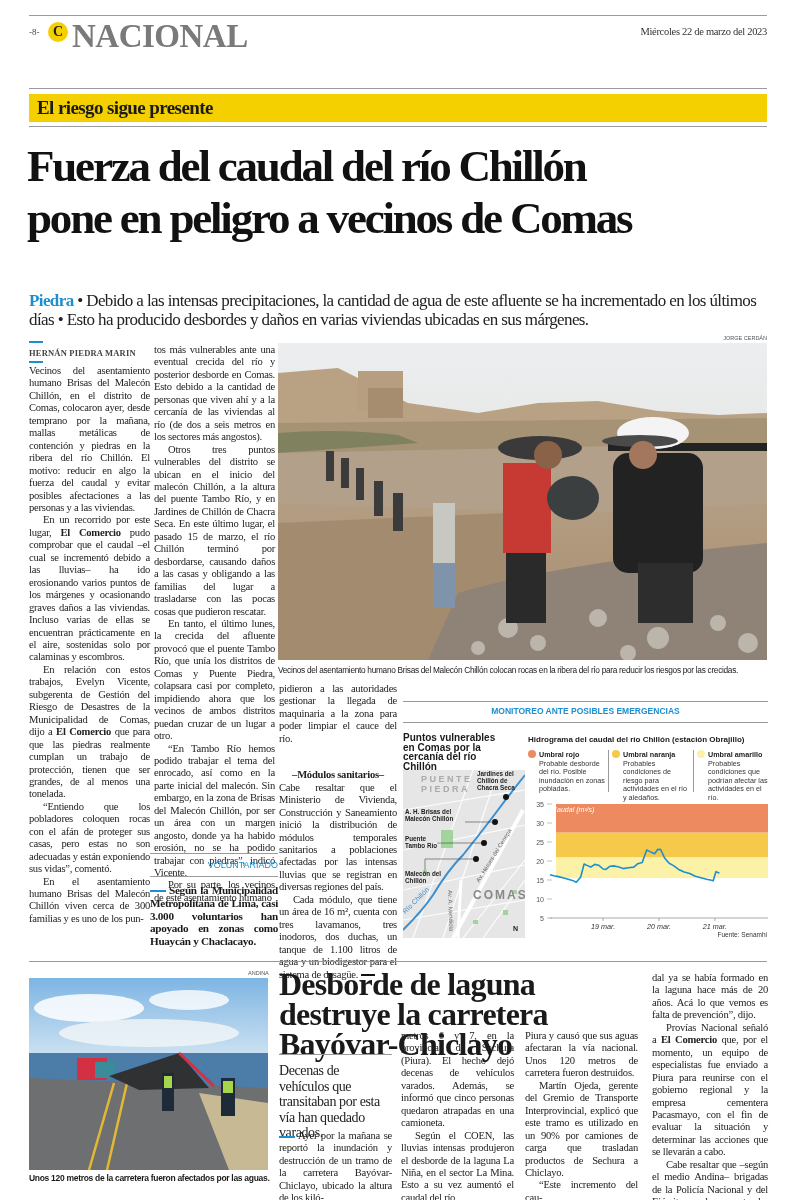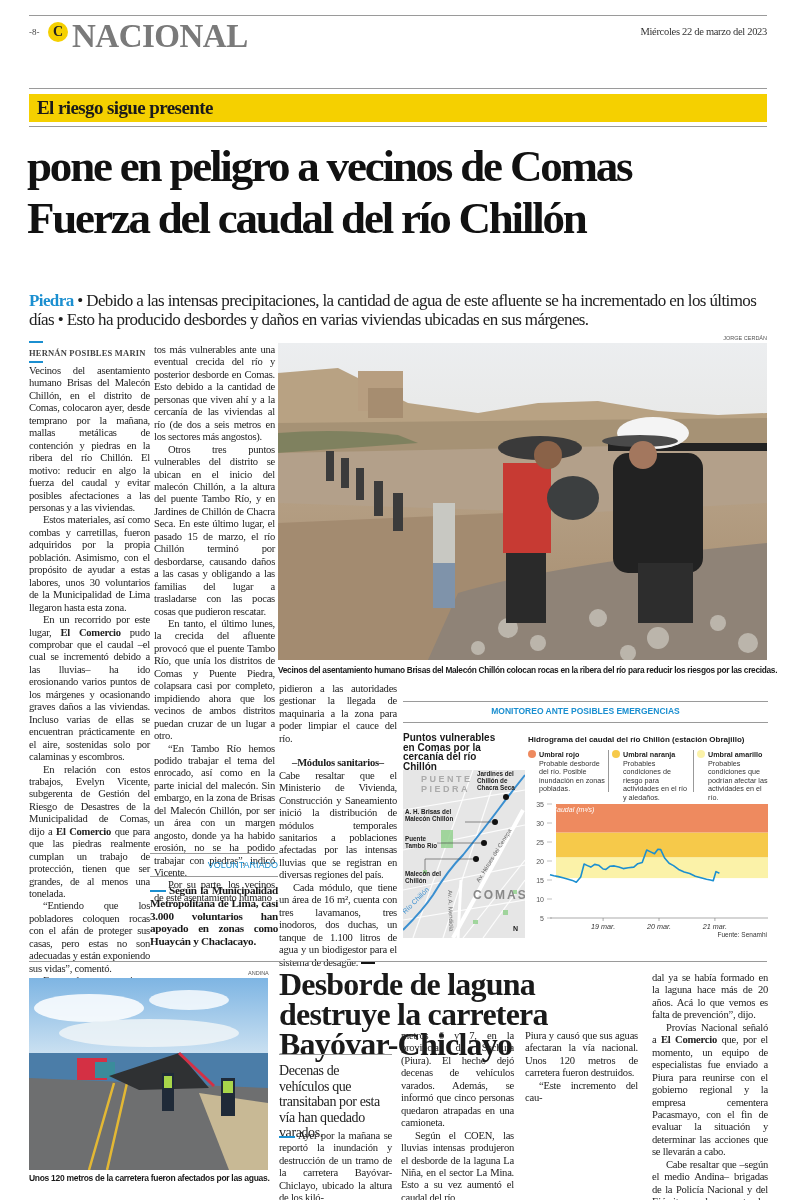--- a/index.html
+++ b/index.html
@@ -21,21 +21,21 @@
 #date{right:28px;top:26px;font-size:10.5px;color:#333;letter-spacing:-0.3px}
 #kicker{left:29px;top:94px;width:738px;height:28px;background:#f5d000;padding:3px 8px;font-size:19px;font-weight:bold;letter-spacing:-0.6px}
 #headline{left:27px;top:140px;width:760px;font-size:45px;line-height:52px;font-weight:bold;letter-spacing:-2.2px;color:#111}
 #deck{left:29px;top:291px;width:745px;font-size:17px;line-height:19px;letter-spacing:-0.6px;color:#222}
 #deck .alert{color:#1b8fd0;font-weight:bold}
 #author{left:29px;top:348px;font-size:8.5px;font-weight:bold;color:#444;letter-spacing:0.2px}
 .blue-tick{position:absolute;width:14px;height:2px;background:#1b8fd0}
 
 #photo1{left:278px;top:343px;width:489px;height:317px;overflow:hidden}
 #photo-credit1{right:28px;top:335px;font-size:5.5px;color:#555}
-#caption1{left:278px;top:665px;width:500px;font-size:8.3px;font-weight:bold;letter-spacing:-0.3px}
+#caption1{left:278px;top:665px;width:500px;font-size:8.3px;font-weight:normal;letter-spacing:-0.3px}
 
 #vol-title{left:150px;top:860px;width:128px;text-align:right;font-size:9px;font-weight:normal;color:#1b8fd0}
 #vol-text{left:150px;top:884px;width:128px;font-size:11.2px;line-height:12.8px;font-weight:bold;text-align:justify;letter-spacing:-0.3px}
 
 #info-title{left:403px;top:706px;width:365px;text-align:center;font-size:8.5px;font-weight:bold;color:#1b8fd0}
 #map-title{left:403px;top:733px;width:100px;font-size:10px;font-weight:bold;line-height:9.5px}
 #map{left:403px;top:770px;width:122px;height:168px;background:#e8e8e8;overflow:hidden}
 #chart-title{left:528px;top:735px;font-size:8px;font-weight:bold}
 .legend{position:absolute;top:750px;font-size:7.2px;line-height:8.6px;color:#333}
 .legend .dot{display:inline-block;width:8px;height:8px;border-radius:50%;vertical-align:-1px;margin-right:3px}
@@ -55,33 +55,32 @@
 <div class="rule" style="left:29px;top:15px;width:738px"></div>
 <div class="abs" id="page-num">-8-</div>
 <div class="abs" id="logo-c">C</div>
 <div class="abs" id="section">NACIONAL</div>
 <div class="abs" id="date">Miércoles 22 de marzo del 2023</div>
 <div class="rule" style="left:29px;top:88px;width:738px"></div>
 <div class="abs" id="kicker">El riesgo sigue presente</div>
 <div class="rule" style="left:29px;top:126px;width:738px"></div>
 
 <div class="abs" id="headline">
+  <div>Fuerza del caudal del río Chillón</div>
   <div>pone en peligro a vecinos de Comas</div>
-  <div>Fuerza del caudal del río Chillón</div>
 </div>
 
 <div class="abs" id="deck"><span class="alert">Piedra</span><span> • Debido a las intensas precipitaciones, la cantidad de agua de este afluente se ha incrementado en los últimos días • Esto ha producido desbordes y daños en varias viviendas ubicadas en sus márgenes.</span></div>
 
 <div class="blue-tick" style="left:29px;top:341px"></div>
-<div class="abs sans" id="author" style="font-family:'Liberation Serif',serif">HERNÁN POSIBLES MARIN</div>
+<div class="abs sans" id="author" style="font-family:'Liberation Serif',serif">HERNÁN PIEDRA MARIN</div>
 <div class="blue-tick" style="left:29px;top:361px"></div>
 
 <div class="body-col" style="left:29px;top:365px;width:121px">
   <p class="noind">Vecinos del asentamiento humano Brisas del Malecón Chillón, en el distrito de Comas, colocaron ayer, desde temprano por la mañana, mallas metálicas de contención y piedras en la ribera del río Chillón. El motivo: reducir en algo la fuerza del caudal y evitar posibles afectaciones a las personas y a las viviendas.</p>
-  <p>Estos materiales, así como combas y carretillas, fueron adquiridos por la propia población. Asimismo, con el propósito de ayudar a estas labores, unos 30 voluntarios de la Municipalidad de Lima llegaron hasta esta zona.</p>
   <p><span>En un recorrido por este lugar, </span><b>El Comercio</b><span> pudo comprobar que el caudal –el cual se incrementó debido a las lluvias– ha ido erosionando varios puntos de los márgenes y ocasionando graves daños a las viviendas. Incluso varias de ellas se encuentran prácticamente en el aire, sostenidas solo por calaminas y escombros.</span></p>
   <p><span>En relación con estos trabajos, Evelyn Vicente, subgerenta de Gestión del Riesgo de Desastres de la Municipalidad de Comas, dijo a </span><b>El Comercio</b><span> que para que las piedras realmente cumplan un trabajo de protección, tienen que ser grandes, de al menos una tonelada.</span></p>
   <p>“Entiendo que los pobladores coloquen rocas con el afán de proteger sus casas, pero estas no son adecuadas y están exponiendo sus vidas”, comentó.</p>
   <p>En el asentamiento humano Brisas del Malecón Chillón viven cerca de 300 familias y es uno de los pun-</p>
 </div>
 
 <div class="body-col" style="left:154px;top:344px;width:121px">
   <p class="noind">tos más vulnerables ante una eventual crecida del río y posterior desborde en Comas. Esto debido a la cantidad de personas que viven ahí y a la cercanía de las viviendas al río (de dos a seis metros en los sectores más angostos).</p>
   <p>Otros tres puntos vulnerables del distrito se ubican en el inicio del malecón Chillón, a la altura del puente Tambo Río, y en Jardines de Chillón de Chacra Seca. En este último lugar, el pasado 15 de marzo, el río Chillón terminó por desbordarse, causando daños a las casas y obligando a las familias del lugar a trasladarse con las pocas cosas que pudieron rescatar.</p>
   <p>En tanto, el último lunes, la crecida del afluente provocó que el puente Tambo Río, que unía los distritos de Comas y Puente Piedra, colapsara casi por completo, impidiendo ahora que los vecinos de ambos distritos puedan cruzar de un lugar a otro.</p>
@@ -149,21 +148,21 @@
     <rect x="360" y="220" width="55" height="60" fill="#2d2d2d"></rect>
     <ellipse cx="375" cy="90" rx="36" ry="16" fill="#f4f4f4"></ellipse>
     <ellipse cx="362" cy="98" rx="38" ry="6" fill="#4a4a4a"></ellipse>
     <circle cx="365" cy="112" r="14" fill="#a3775e"></circle>
   </svg>
 </div>
 <div class="abs sans" id="caption1">Vecinos del asentamiento humano Brisas del Malecón Chillón colocan rocas en la ribera del río para reducir los riesgos por las crecidas.</div>
 
 <div class="body-col" style="left:279px;top:683px;width:118px">
   <p class="noind">pidieron a las autoridades gestionar la llegada de maquinaria a la zona para poder limpiar el cauce del río.</p>
-  <p class="noind" style="text-align:center;font-weight:bold;margin-top:12px">–Módulos sanitarios–</p>
+  <p class="noind" style="text-align:center;font-weight:bold;margin-top:24px">–Módulos sanitarios–</p>
   <p class="noind">Cabe resaltar que el Ministerio de Vivienda, Construcción y Saneamiento inició la distribución de módulos temporales sanitarios a poblaciones afectadas por las intensas lluvias que se registran en diversas regiones del país.</p>
   <p><span>Cada módulo, que tiene un área de 16 m², cuenta con tres lavamanos, tres inodoros, dos duchas, un tanque de 1.100 litros de agua y un biodigestor para el sistema de desagüe.</span><span class="endmark"></span></p>
 </div>
 
 <div class="rule" style="left:403px;top:701px;width:365px"></div>
 <div class="abs sans" id="info-title">MONITOREO ANTE POSIBLES EMERGENCIAS</div>
 <div class="rule" style="left:403px;top:722px;width:365px"></div>
 
 <div class="abs sans" id="map-title">Puntos vulnerables en Comas por la cercanía del río Chillón</div>
 <div class="abs" id="map">
@@ -304,20 +303,21 @@
 
 <div class="body-col" style="left:279px;top:1130px;width:113px">
   <p class="noind"><span class="bluebar"></span><span>Ayer por la mañana se reportó la inundación y destrucción de un tramo de la carretera Bayóvar-Chiclayo, ubicado la altura de los kiló-</span></p>
 </div>
 <div class="body-col" style="left:401px;top:1030px;width:113px">
   <p class="noind">metros 6 y 7, en la provincia de Sechura (Piura). El hecho dejó decenas de vehículos varados. Además, se informó que cinco personas quedaron atrapadas en una camioneta.</p>
   <p>Según el COEN, las lluvias intensas produjeron el desborde de la laguna La Niña, en el sector La Mina. Esto a su vez aumentó el caudal del río</p>
 </div>
 <div class="body-col" style="left:525px;top:1030px;width:113px">
   <p class="noind">Piura y causó que sus aguas afectaran la vía nacional. Unos 120 metros de carretera fueron destruidos.</p>
+  <p>Martín Ojeda, gerente del Gremio de Transporte Interprovincial, explicó que este tramo es utilizado en un 90% por camiones de carga que trasladan productos de Sechura a Chiclayo.</p>
   <p>“Este incremento del cau-</p>
 </div>
 <div class="rule" style="left:652px;top:961px;width:115px"></div>
 <div class="body-col" style="left:652px;top:972px;width:116px">
   <p class="noind">dal ya se había formado en la laguna hace más de 20 años. Acá lo que vemos es falta de prevención”, dijo.</p>
   <p><span>Provías Nacional señaló a </span><b>El Comercio</b><span> que, por el momento, un equipo de especialistas fue enviado a Piura para reunirse con el gobierno regional y la empresa cementera Pacasmayo, con el fin de evaluar la situación y determinar las acciones que se llevarán a cabo.</span></p>
   <p><span>Cabe resaltar que –según el medio Andina– brigadas de la Policía Nacional y del Ejército ayudaron a atender la emergencia.</span></p>
 </div>
 
 </body></html>

